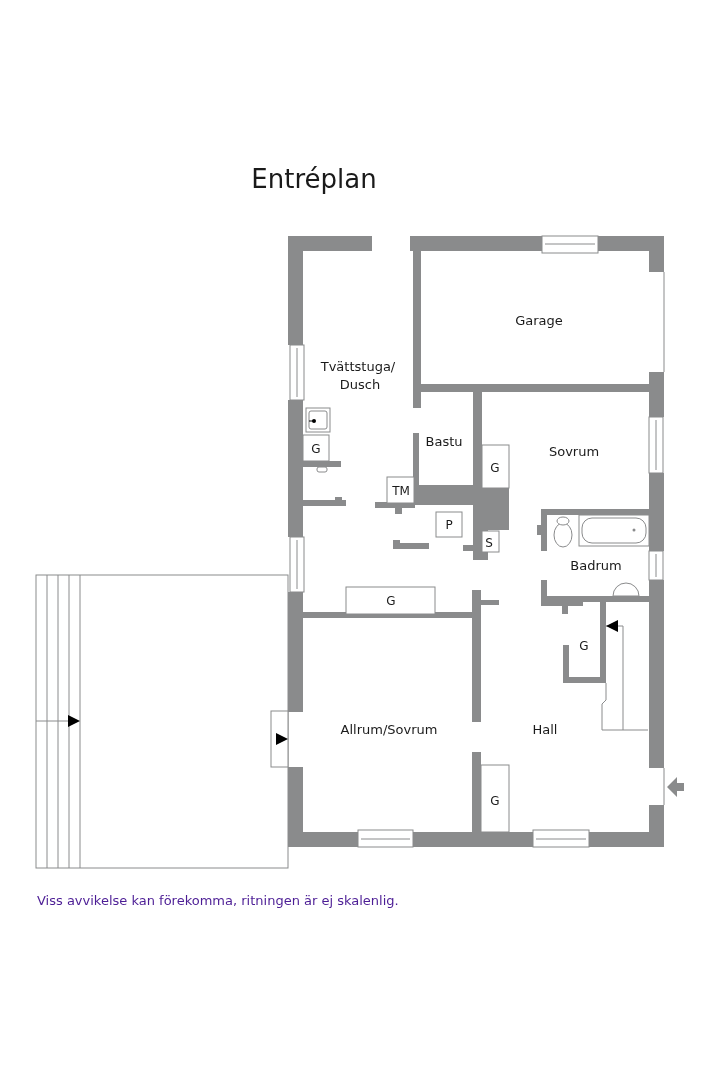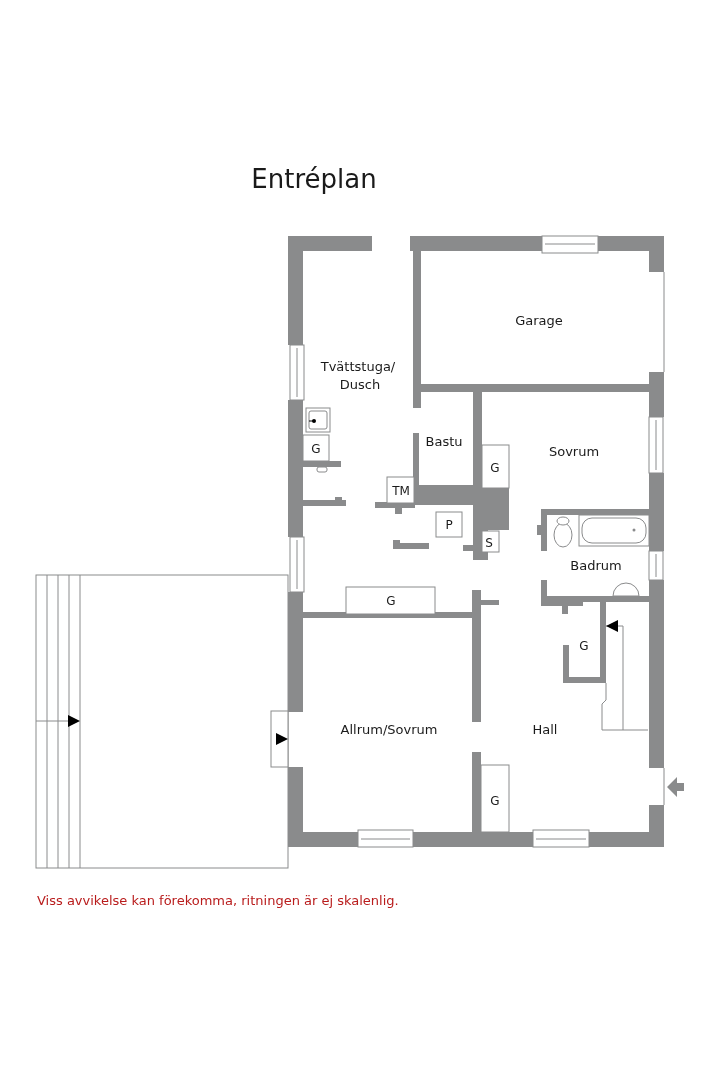--- a/index.html
+++ b/index.html
@@ -1,18 +1,18 @@
 <!DOCTYPE html>
 <html><head>
   <meta charset="utf-8">
   <style>
     html, body { margin: 0; padding: 0; background: #ffffff; }
     body { width: 720px; height: 1080px; position: relative; overflow: hidden; font-family: "DejaVu Sans", sans-serif; }
     .title { position: absolute; left: 0; width: 628px; top: 164px; text-align: center; font-size: 26px; color: #1a1a1a; font-family: "DejaVu Sans", sans-serif; }
-    .note { position: absolute; left: 37px; top: 893px; font-size: 13px; color: #b91c1c; font-family: "DejaVu Sans", sans-serif; }
+    .note { position: absolute; left: 37px; top: 893px; font-size: 13px; color: #4c1d95; font-family: "DejaVu Sans", sans-serif; }
     svg.plan { position: absolute; left: 0; top: 0; }
     .wall { fill: #8a8b8c; }
     .thin { fill: none; stroke: #8a8b8c; stroke-width: 1; }
     .win { fill: #ffffff; stroke: #8a8b8c; stroke-width: 1; }
     .label { font-family: "DejaVu Sans", sans-serif; font-size: 13px; fill: #1a1a1a; text-anchor: middle; }
     .small { font-size: 12px; }
   </style>
 </head>
 <body>
 

